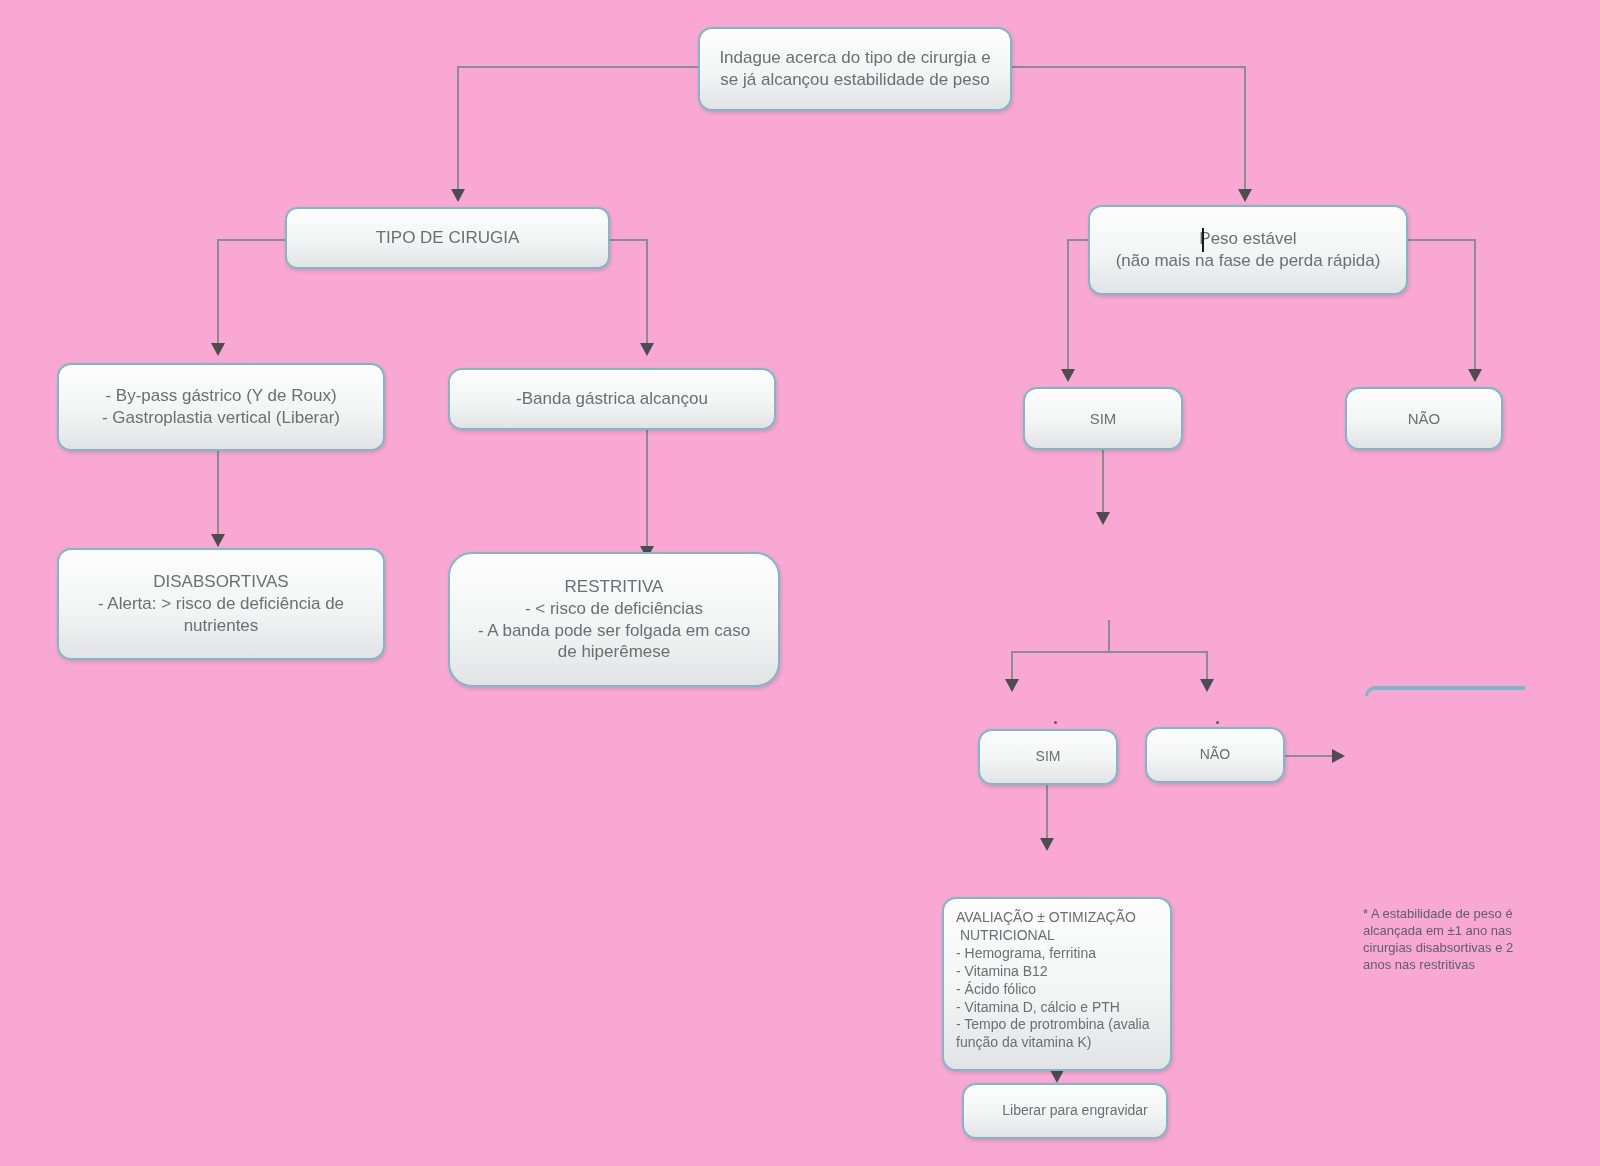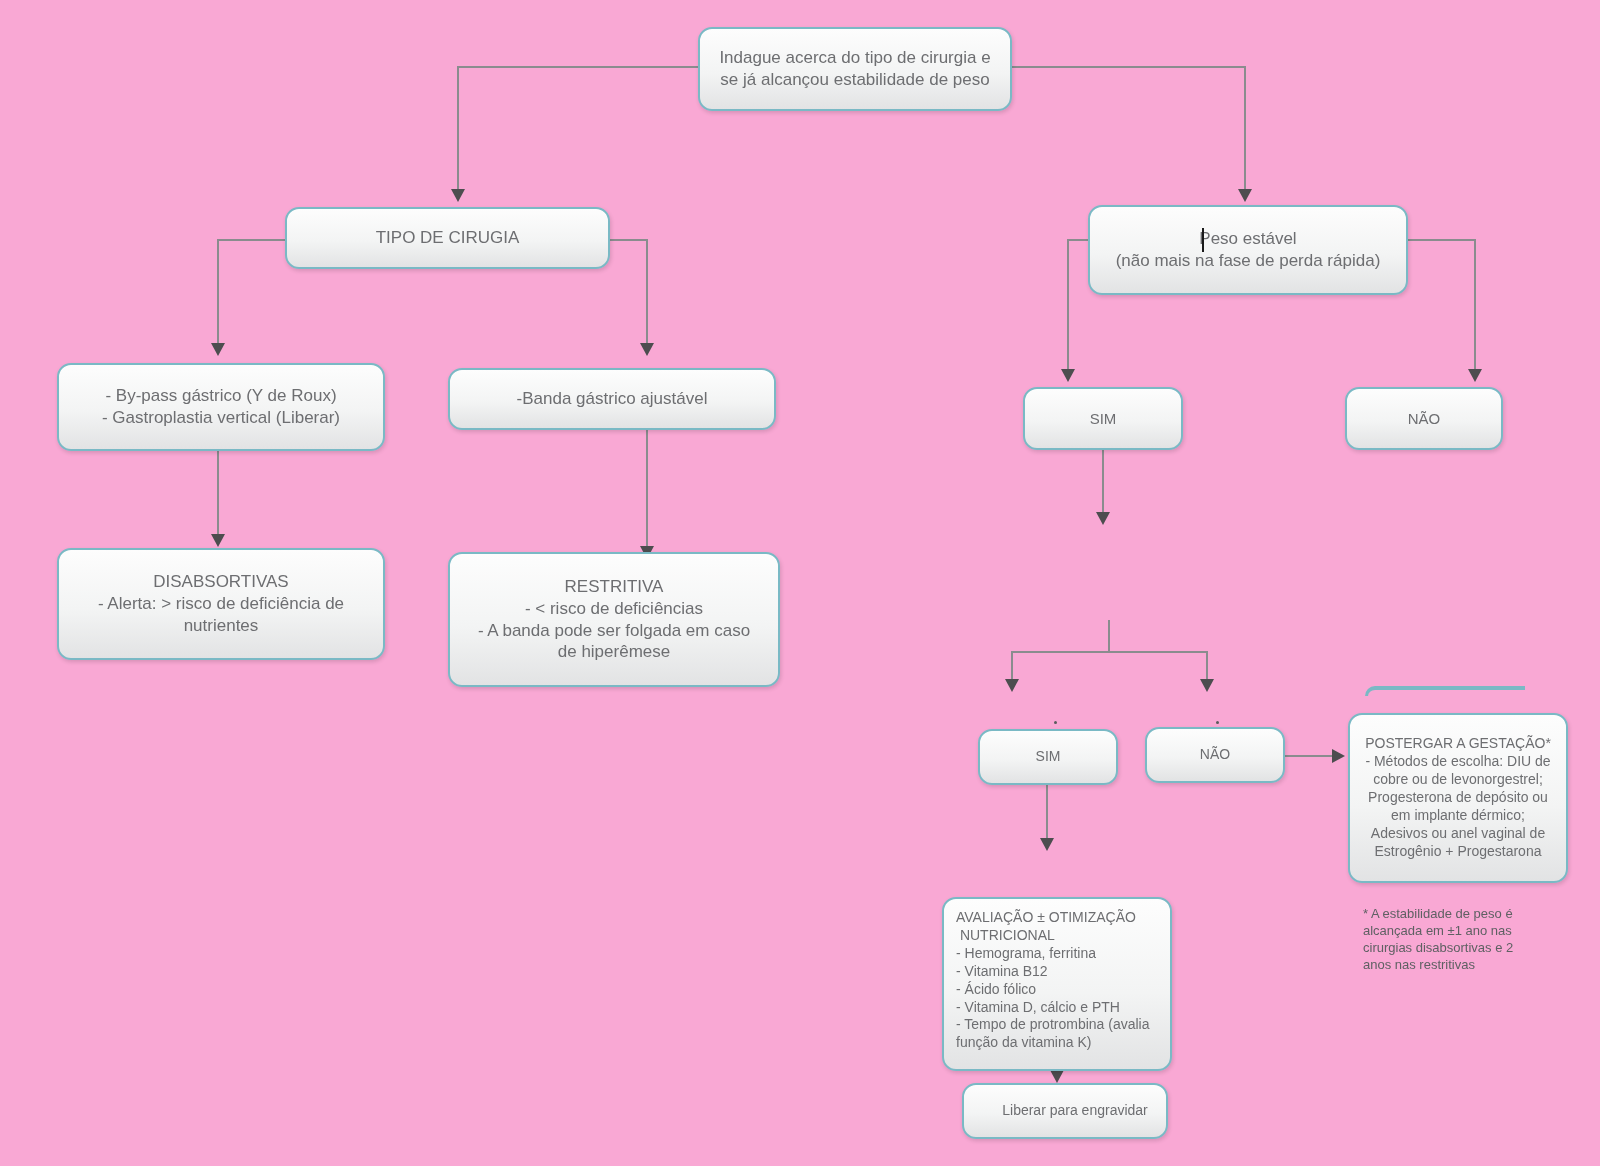--- a/index.html
+++ b/index.html
@@ -112,46 +112,46 @@
   <div class="vline" style="left:1056px;top:1027px;height:44px;"></div>
   <div class="arrow-down" style="left:1050px;top:1070px;"></div>
 
   <div class="partial-arc" style="left:1365px;top:686px;width:160px;height:10px;"></div>
 
   <div class="box fs17" style="left:698px;top:27px;width:314px;height:84px;">
     <span class="node-text">Indague acerca do tipo de cirurgia e
 se já alcançou estabilidade de peso</span>
   </div>
 
-  <div class="box fs17" style="left:285px;top:207px;width:325px;height:62px;">
+  <div class="box fs17" style="left:285px;top:207px;width:325px;height:62px;border-radius:12px;">
     <span class="node-text">TIPO DE CIRUGIA</span>
   </div>
 
   <div class="box fs17" style="left:1088px;top:205px;width:320px;height:90px;">
     <span class="text-cursor" style="left:112px;top:21px;"></span>
     <span class="node-text">Peso estável
 (não mais na fase de perda rápida)</span>
   </div>
 
   <div class="box fs17" style="left:57px;top:363px;width:328px;height:88px;">
     <span class="node-text">- By-pass gástrico (Y de Roux)
 - Gastroplastia vertical (Liberar)</span>
   </div>
 
   <div class="box fs17" style="left:448px;top:368px;width:328px;height:62px;">
-    <span class="node-text">-Banda gástrico ajustável</span>
+    <span class="node-text">-Banda gástrica alcançou</span>
   </div>
 
   <div class="box fs17" style="left:57px;top:548px;width:328px;height:112px;">
     <span class="node-text">DISABSORTIVAS
 - Alerta: &gt; risco de deficiência de
 nutrientes</span>
   </div>
 
-  <div class="box fs17" style="left:448px;top:552px;width:332px;height:135px;">
+  <div class="box fs17" style="left:448px;top:552px;width:332px;height:135px;border-radius:24px;">
     <span class="node-text">RESTRITIVA
 - &lt; risco de deficiências
 - A banda pode ser folgada em caso
 de hiperêmese</span>
   </div>
 
   <div class="box fs15" style="left:1023px;top:387px;width:160px;height:63px;">
     <span class="node-text">SIM</span>
   </div>
 
@@ -161,29 +161,20 @@
 
 
   <div class="box fs14" style="left:978px;top:729px;width:140px;height:56px;">
     <span class="node-text">SIM</span>
   </div>
 
   <div class="box fs14" style="left:1145px;top:727px;width:140px;height:56px;">
     <span class="node-text">NÃO</span>
   </div>
 
-  <div class="box fs14" style="left:1348px;top:713px;width:220px;height:170px;">
-    <span class="node-text">POSTERGAR A GESTAÇÃO*
-- Métodos de escolha: DIU de
-cobre ou de levonorgestrel;
-Progesterona de depósito ou
-em implante dérmico;
-Adesivos ou anel vaginal de
-Estrogênio + Progestarona</span>
-  </div>
 
   <div class="box fs14 left-align" style="left:942px;top:853px;width:230px;height:174px;margin-top:44px;">
     <span class="node-text">AVALIAÇÃO ± OTIMIZAÇÃO
  NUTRICIONAL
 - Hemograma, ferritina
 - Vitamina B12
 - Ácido fólico
 - Vitamina D, cálcio e PTH
 - Tempo de protrombina (avalia
 função da vitamina K)</span>

